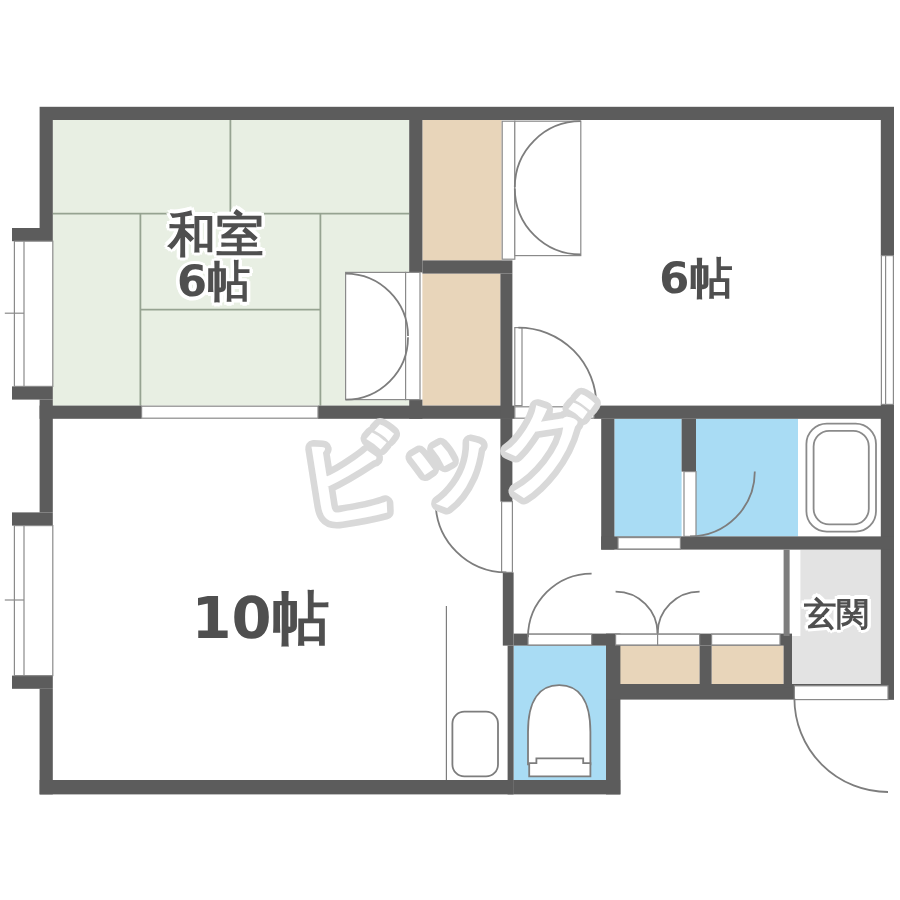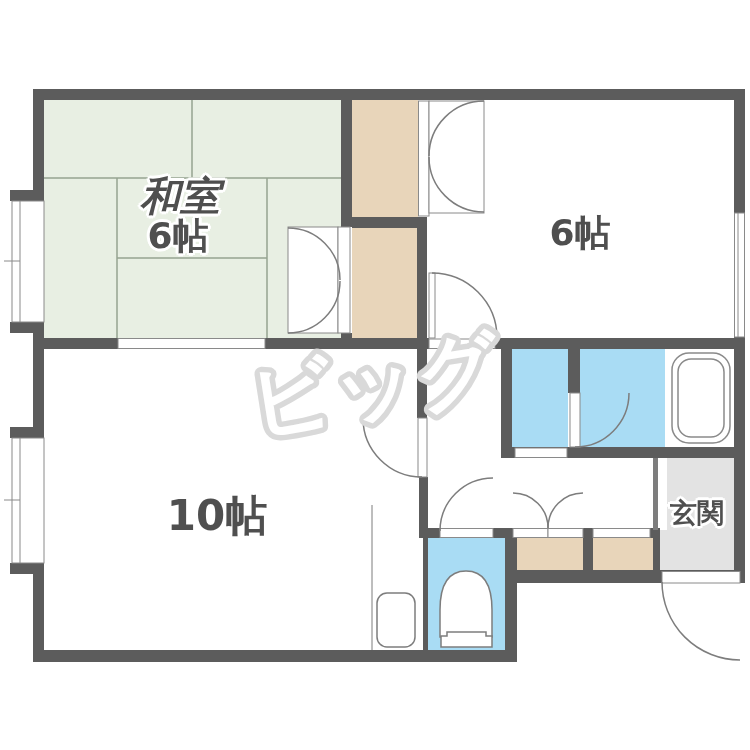--- a/index.html
+++ b/index.html
@@ -8,26 +8,26 @@
     font-family:"DejaVu Sans","Liberation Sans",sans-serif;
   }
   #plan-svg{position:absolute;left:0;top:0;}
   .room-label{
     position:absolute;transform:translate(-50%,-50%);
     font-weight:bold;color:#4f4f4f;white-space:nowrap;line-height:1;
     text-shadow:-2px -2px 0 #fff,2px -2px 0 #fff,-2px 2px 0 #fff,2px 2px 0 #fff,
                  0 -2px 0 #fff,0 2px 0 #fff,-2px 0 0 #fff,2px 0 0 #fff,
                  -3px 0 0 #fff,3px 0 0 #fff,0 3px 0 #fff,0 -3px 0 #fff;
   }
-  .lbl-washitsu      {left:180px;top:196px;font-size:40px;font-style:italic;}
+  .lbl-washitsu      {left:180px;top:196px;font-size:40px;}
   .lbl-washitsu-size {left:178px;top:236px;font-size:36px;}
   .lbl-youshitsu     {left:580px;top:191px;font-size:40px;}
   .lbl-youshitsu-size{left:580px;top:233px;font-size:36px;}
   .lbl-living        {left:220px;top:471px;font-size:38px;}
-  .lbl-living-size   {left:217px;top:516px;font-size:42px;}
+  .lbl-living-size   {left:217px;top:516px;font-size:48px;}
   .lbl-genkan        {left:697px;top:512px;font-size:27px;}
 </style>
 </head>
 <body>
 
 <div id="stage">
 
 <svg id="plan-svg" width="750" height="750" viewBox="0 0 750 750">
 
   <g>

